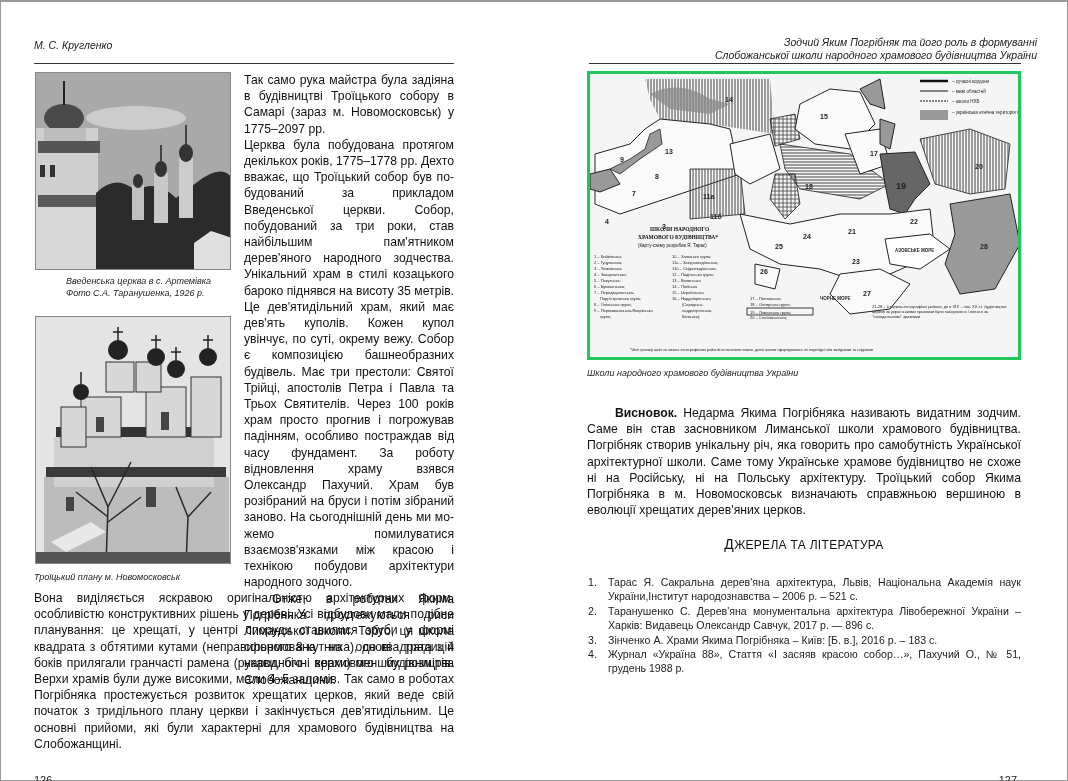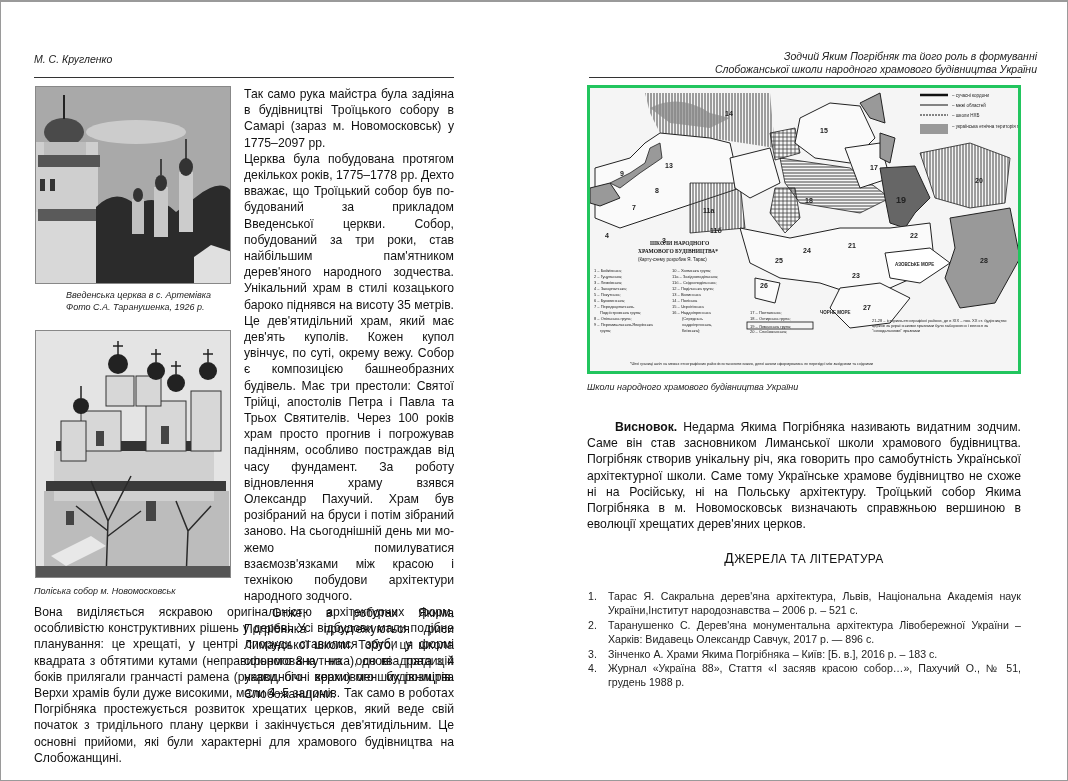--- a/index.html
+++ b/index.html
@@ -1,19 +1,19 @@
 <!DOCTYPE html>
 <html><head>
 <meta charset="utf-8">
 <style>
   * { box-sizing: border-box; margin: 0; padding: 0; }
   html, body { width: 1068px; height: 781px; background: #ffffff; overflow: hidden; }
   body { font-family: "Liberation Sans", sans-serif; color: #1a1a1a; position: relative; }
   .spread { position: absolute; left: 0; top: 0; width: 1068px; height: 781px; border: 1px solid #9a9a9a; border-top: 2px solid #9a9a9a; background: #fff; }
-  .page { position: absolute; top: 18px; height: 642px; }
+  .page { position: absolute; top: 4px; height: 642px; }
   .page.left { left: 0; width: 534px; }
   .page.right { left: 534px; width: 534px; }
 
   .running-head { position: absolute; font-style: italic; font-size: 10.5px; line-height: 13px; color: #222; }
   .left .running-head { left: 33px; top: 33px; }
   .right .running-head { right: 32px; top: 30px; text-align: right; }
   .head-rule { position: absolute; height: 1px; background: #333; }
   .left .head-rule { left: 33px; width: 420px; top: 57px; }
   .right .head-rule { left: 54px; width: 432px; top: 57px; }
 
@@ -144,21 +144,21 @@
         <path d="M15 225 L55 205 L70 215 L30 235 Z" fill="#e8e8e8"></path>
       </svg>
     </div>
 
     <div class="body-text col-text">
       <p>Так само рука майстра була задія­на в будівництві Троїцького собору в Самарі (зараз м. Новомосковськ) у 1775–2097 рр.</p>
       <p>Церква була побудована протягом декількох років, 1775–1778 рр. Дехто вважає, що Троїцький собор був по­будований за прикладом Введенської церкви. Собор, побудований за три роки, став найбільшим пам'ятником дерев'яного народного зодчества. Унікальний храм в стилі козацького бароко піднявся на висоту 35 метрів. Це дев'ятидільний храм, який має дев'ять куполів. Кожен купол увінчує, по суті, окрему вежу. Собор є компо­зицією башнеобразних будівель. Має три престоли: Святої Трійці, апостолів Петра і Павла та Трьох Святителів. Через 100 років храм просто прог­нив і погрожував падінням, особли­во постраждав від часу фундамент. За роботу відновлення храму взяв­ся Олександр Пахучий. Храм був розібраний на бруси і потім зібраний заново. На сьогоднішній день ми мо­жемо помилуватися взаємозв'язками між красою і технікою побудови архі­тектури народного зодчого.</p>
       <p class="indent">Отже, в роботах Якима Погрібняка простежуються риси Лиманської шко­ли. Тобто, ця школа сформована на основі традицій народного храмового будівництва Слобожанщини.</p>
     </div>
 
-    <div class="caption cap2">Поліська собор м. Новомосковськ</div>
+    <div class="caption cap2">Троїцький плану м. Новомосковськ</div>
 
     <div class="body-text full-text">Вона виділяється яскравою оригінальністю архітектурних форм, особливі­стю конструктивних рішень у дереві. Усі відбудови мали подібне плану­вання: це хрещаті, у центрі споруди ставилися зруби у формі квадрата з обтятими кутами (неправильного 8-кутника), до квадрата з 4 боків приля­гали гранчасті рамена (рукави, бічні верхи) менших розмірів. Верхи храмів були дуже високими, мали 4–5 заломів. Так само в роботах Погрібняка простежується розвиток хрещатих церков, який веде свій початок з три­дільного плану церкви і закінчується дев'ятидільним. Це основні прийоми, які були характерні для храмового будівництва на Слобожанщині.</div>
 
     <div class="folio">126</div>
   </div>
 
   <div class="page right">
     <div class="running-head">
       <div>Зодчий Яким Погрібняк та його роль в формуванні</div>
       <div>Слобожанської школи народного храмового будівництва України</div>

